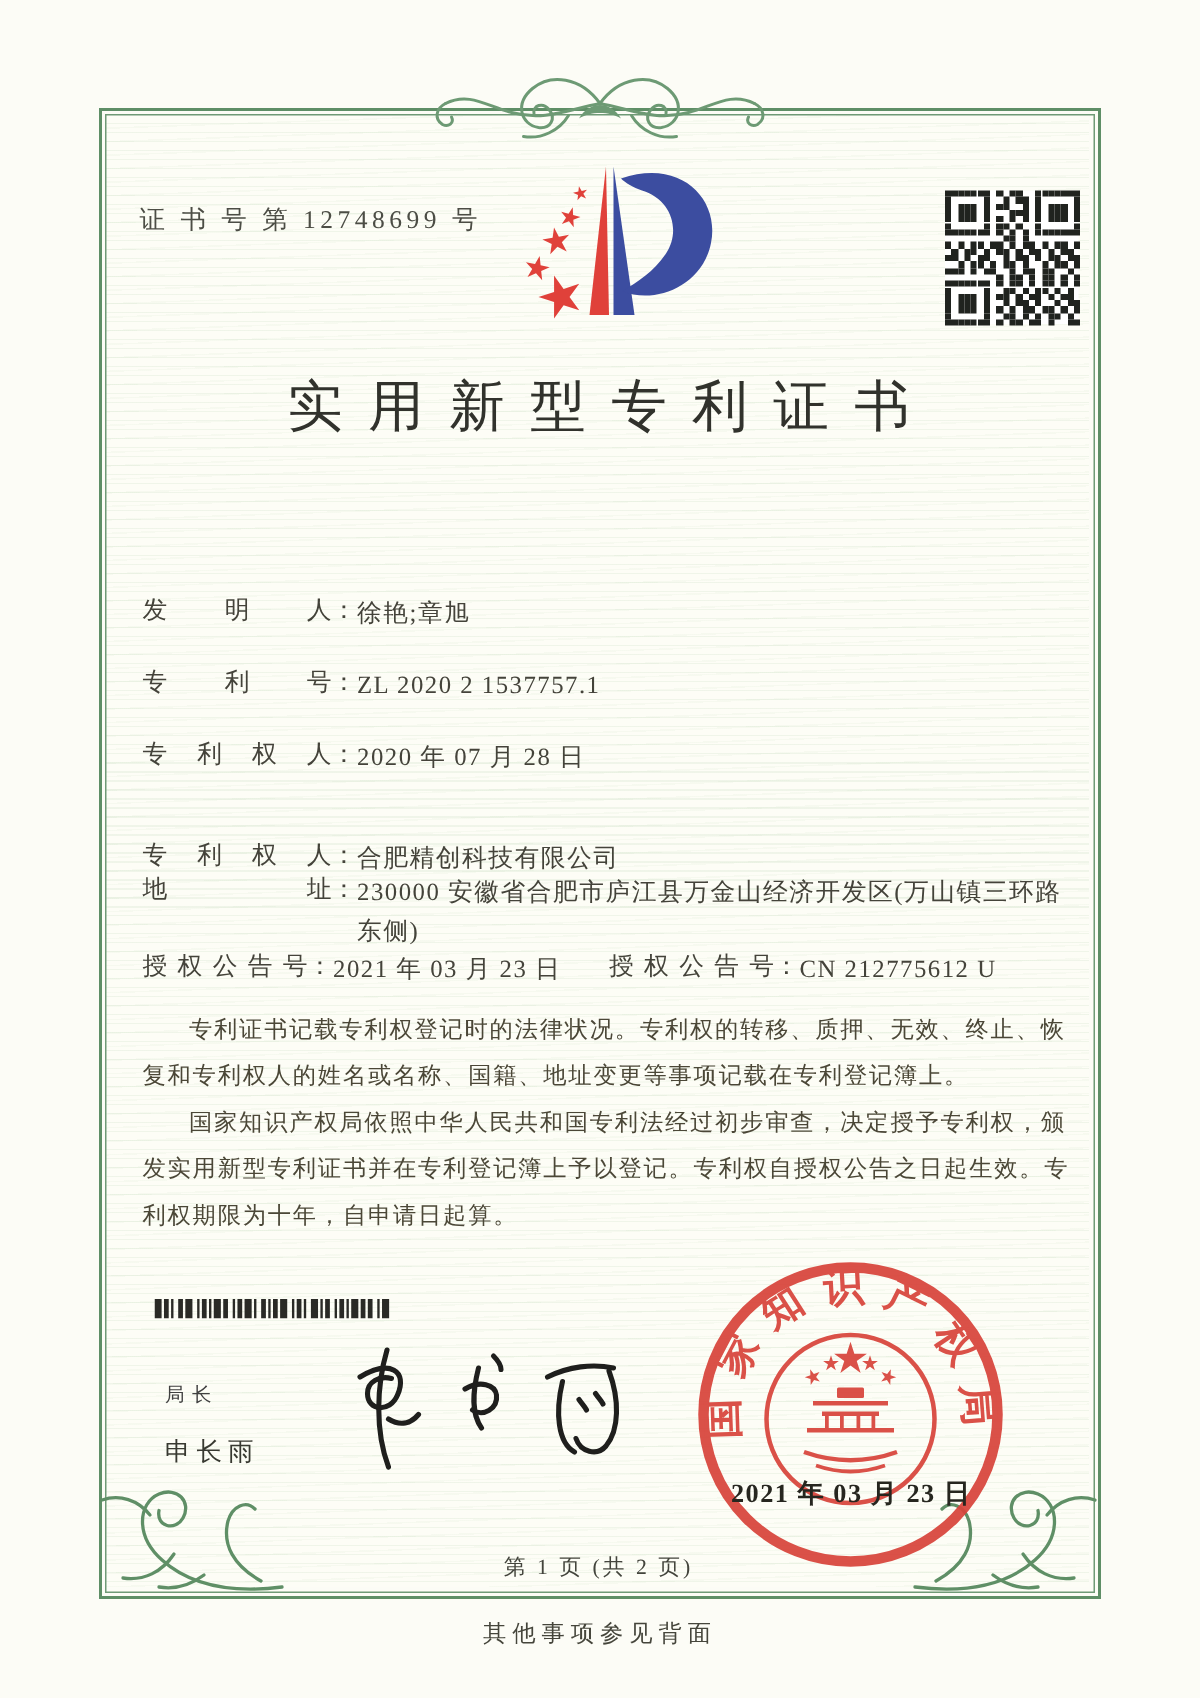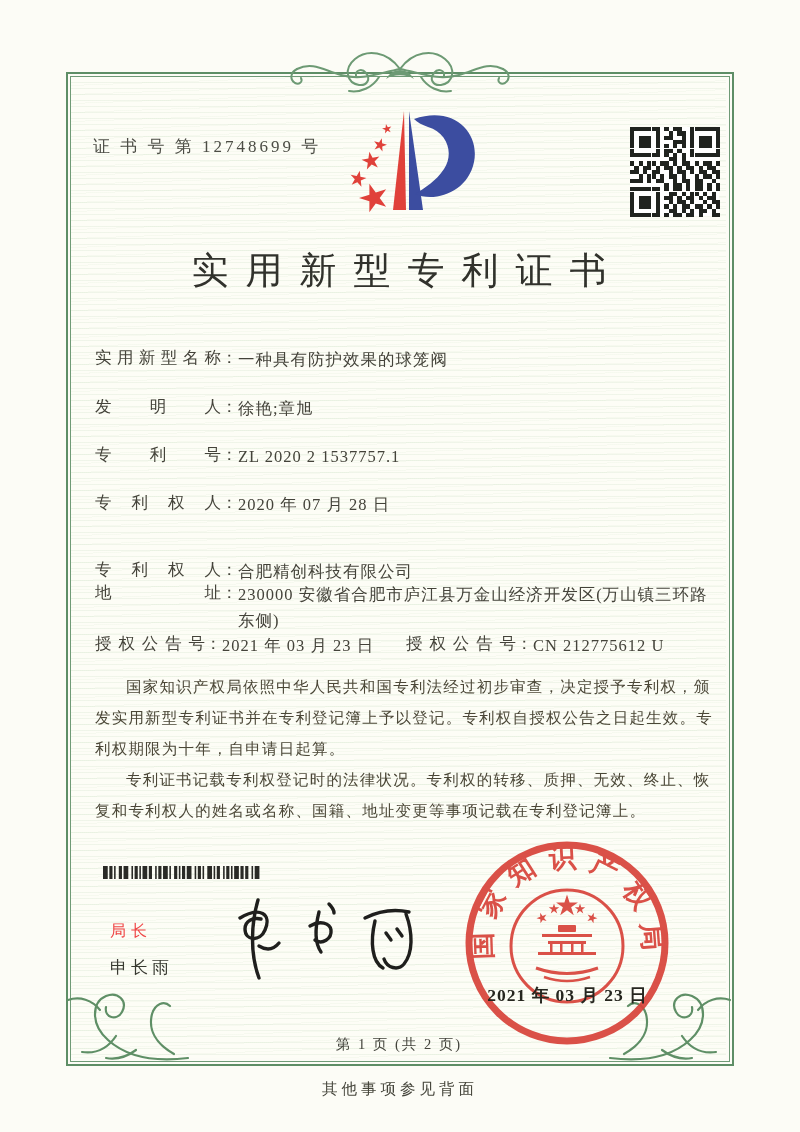--- a/index.html
+++ b/index.html
@@ -34,21 +34,21 @@
   .f-value{display:inline-block;width:478px;vertical-align:top;letter-spacing:1px;line-height:26px;}
   .f-label2{display:inline-block;width:110px;text-align:justify;text-align-last:justify;vertical-align:top;}
   .grant2{position:absolute;left:311px;top:0;}
   .f-value.short{width:170px;}
   .f-value.short2{width:180px;}
 
   .body-text{left:95px;top:671px;width:630px;font-size:15.5px;line-height:31px;
              color:#4b4737;letter-spacing:1.2px;}
   .body-text p{margin:0;text-indent:2em;}
 
-  .officer-role{left:110px;top:921px;font-size:16px;letter-spacing:5px;color:#ef4444;}
+  .officer-role{left:110px;top:921px;font-size:13px;letter-spacing:5px;color:#404040;}
   .officer-name{left:110px;top:956px;font-size:17px;letter-spacing:4px;color:#383931;}
 
   .sig{left:218px;top:886px;}
 
   .seal{left:452px;top:828px;opacity:.93;pointer-events:none;}
   .seal-date{left:470px;top:983px;width:195px;text-align:center;font-size:17.5px;
              font-weight:bold;letter-spacing:1px;color:#26261f;}
 
   .page-num{left:66px;top:1035px;width:666px;text-align:center;font-size:14.5px;
             letter-spacing:2px;color:#43443c;}
@@ -362,23 +362,20 @@
       <div style="left: 47.3px; top: 86px;"></div>
       <div style="left: 55.9px; top: 86px;"></div>
       <div style="left: 60.2px; top: 86px;"></div>
       <div style="left: 68.8px; top: 86px;"></div>
       <div style="left: 81.7px; top: 86px;"></div>
       <div style="left: 86px; top: 86px;"></div>
     </div>
 
   <div class="abs doc-title">实用新型专利证书</div>
 
-  <div class="frow r0">
-    <span class="f-label">实用新型名称</span><span class="f-colon">：</span><span class="f-value">一种具有防护效果的球笼阀</span>
-  </div>
   <div class="frow r1">
     <span class="f-label">发明人</span><span class="f-colon">：</span><span class="f-value">徐艳;章旭</span>
   </div>
   <div class="frow r2">
     <span class="f-label">专利号</span><span class="f-colon">：</span><span class="f-value">ZL 2020 2 1537757.1</span>
   </div>
   <div class="frow r3">
     <span class="f-label">专利权人</span><span class="f-colon">：</span><span class="f-value">2020 年 07 月 28 日</span>
   </div>
   <div class="frow r4">
@@ -388,22 +385,22 @@
     <span class="f-label">地址</span><span class="f-colon">：</span><span class="f-value">230000 安徽省合肥市庐江县万金山经济开发区(万山镇三环路东侧)</span>
   </div>
   <div class="frow r6" style="position:absolute;">
     <span class="f-label2">授权公告号</span><span class="f-colon">：</span><span class="f-value short">2021 年 03 月 23 日</span>
     <span class="grant2">
       <span class="f-label2">授权公告号</span><span class="f-colon">：</span><span class="f-value short2">CN 212775612 U</span>
     </span>
   </div>
 
   <div class="abs body-text">
+    <p>专利证书记载专利权登记时的法律状况。专利权的转移、质押、无效、终止、恢复和专利权人的姓名或名称、国籍、地址变更等事项记载在专利登记簿上。</p>
     <p>国家知识产权局依照中华人民共和国专利法经过初步审查，决定授予专利权，颁发实用新型专利证书并在专利登记簿上予以登记。专利权自授权公告之日起生效。专利权期限为十年，自申请日起算。</p>
-    <p>专利证书记载专利权登记时的法律状况。专利权的转移、质押、无效、终止、恢复和专利权人的姓名或名称、国籍、地址变更等事项记载在专利登记簿上。</p>
   </div>
 
   <svg class="abs barcode" id="barcode-svg" width="158" height="13" viewBox="0 0 100 13" preserveAspectRatio="none">
       <rect x="0" y="0" width="3" height="13" fill="#2a2a26"></rect>
       <rect x="4" y="0" width="2" height="13" fill="#2a2a26"></rect>
       <rect x="7" y="0" width="1" height="13" fill="#2a2a26"></rect>
       <rect x="10" y="0" width="2" height="13" fill="#2a2a26"></rect>
       <rect x="13" y="0" width="3" height="13" fill="#2a2a26"></rect>
       <rect x="18" y="0" width="1" height="13" fill="#2a2a26"></rect>
       <rect x="20" y="0" width="2" height="13" fill="#2a2a26"></rect>

